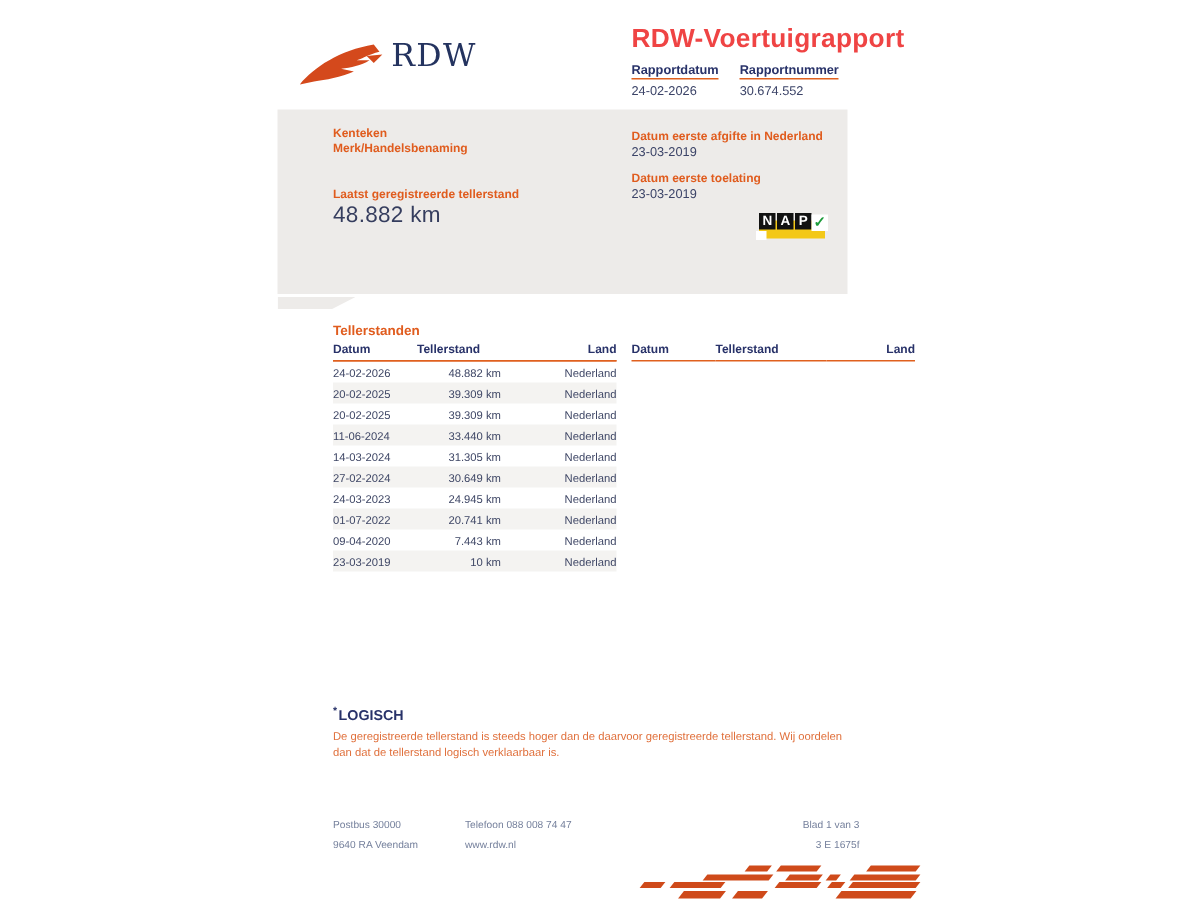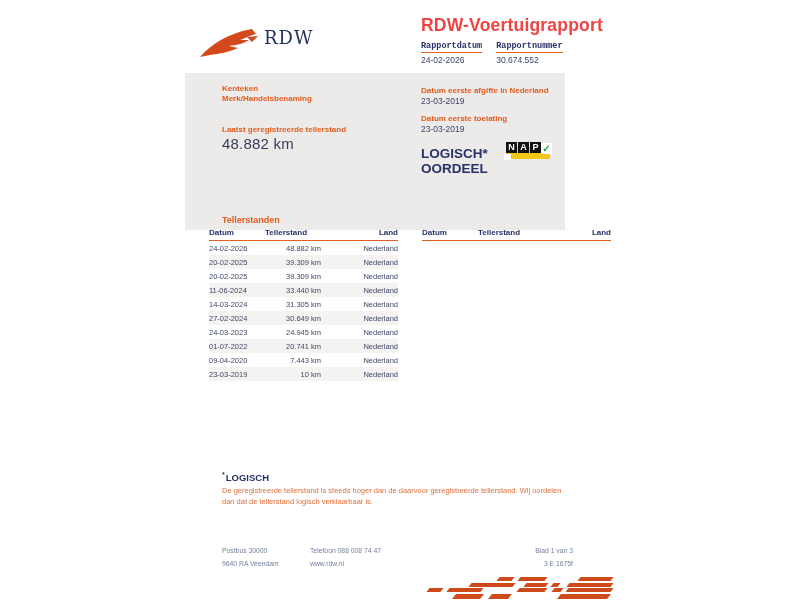--- a/index.html
+++ b/index.html
@@ -7,36 +7,36 @@
     width:800px;height:600px;background:#ffffff;position:relative;
     font-family:"Liberation Sans", sans-serif;color:#3c4468;overflow:hidden;
   }
   .abs{position:absolute;}
 
   
   .logo-wrap{left:198px;top:14px;width:120px;height:50px;display:flex;align-items:center;}
   .logo-wing{width:62px;height:40px;margin-top:8px;}
   .logo-text{
     font-family:"DejaVu Serif","Liberation Serif",serif;
-    font-size:18px;color:#24335f;letter-spacing:1px;margin-left:4px;margin-top:-4px;
+    font-size:21px;color:#24335f;letter-spacing:1px;margin-left:4px;margin-top:-4px;
   }
   .doc-title{
     left:421px;top:15px;font-size:17.5px;font-weight:bold;color:#ef4444;
     letter-spacing:.2px;
   }
   .meta{left:421px;top:41px;display:flex;gap:14px;}
   .meta .block{display:flex;flex-direction:column;}
   .meta .lbl{
     font-size:8.5px;font-weight:bold;color:#283269;
-    border-bottom:1px solid #e0601e;padding-bottom:1px;margin-bottom:2px;font-family:Liberation Mono, monospace;
+    border-bottom:1px solid #e0601e;padding-bottom:1px;margin-bottom:2px;
   }
   .meta .val{font-size:8.5px;color:#3c4468;}
 
   
-  .panel{left:185px;top:73px;width:380px;height:157px;background:#edebe9;}
+  .panel{left:185px;top:73px;width:380px;height:123px;background:#edebe9;}
   .panel-tail{left:185px;top:198px;width:52px;height:8px;background:#edebe9;
     clip-path:polygon(0 0,100% 0,70% 100%,0 100%);}
   .panel .col-left{position:absolute;left:37px;top:11px;}
   .panel .col-right{position:absolute;left:236px;top:13px;}
   .flabel{font-size:8px;font-weight:bold;color:#e05c1e;margin:0 0 1px 0;}
   .fvalue-lg{font-size:15px;color:#353d5e;margin:0 0 7px 0;letter-spacing:.2px;}
   .fvalue-sm{font-size:8.5px;color:#3c4468;margin:0 0 8px 0;}
   .oordeel{font-size:13.5px;font-weight:bold;color:#283269;line-height:15px;margin-top:12px;}
   .gap-big{height:21px;}
 
@@ -45,21 +45,21 @@
   .nap .yellow{position:absolute;left:2px;top:5px;width:44px;height:12px;background:#f3c817;}
   .nap .white-notch{position:absolute;left:0px;top:12px;width:7px;height:6px;background:#ffffff;}
   .nap .sq{position:absolute;top:0;width:11px;height:11px;background:#121212;color:#ffffff;
     font-size:9px;font-weight:bold;text-align:center;line-height:11px;}
   .nap .sq.n{left:2px;} .nap .sq.a{left:14px;} .nap .sq.p{left:26px;}
   .nap .chk{position:absolute;left:37px;top:1px;width:11px;height:11px;background:#ffffff;
     color:#1d9c3a;font-size:10px;font-weight:bold;text-align:center;line-height:11px;}
 
   
   .tbl-title{left:222px;top:215px;font-size:9px;font-weight:bold;color:#e05c1e;}
-  .tables{left:209px;top:226px;width:351px;display:flex;gap:24px;}
+  .tables{left:222px;top:226px;width:351px;display:flex;gap:10px;}
   table{border-collapse:collapse;table-layout:fixed;}
   .mtable{width:171px;}
   th{font-size:8px;font-weight:bold;color:#283269;text-align:left;padding:2px 0 3px 0;
      border-bottom:1.5px solid #e0601e;}
   th.c2, td.c2{text-align:right;margin-top:34px;}
   td{font-size:7.5px;color:#3f4766;padding:2.5px 0;height:6px;}
   td.c1{text-align:right;padding-right:18px;}
   th.c0{width:56px;} th.c1{width:56px;padding-right:18px;margin-top:32px;} th.c2{width:59px;}
   tbody tr:nth-child(even){background:#f4f3f1;}
 
@@ -107,24 +107,20 @@
     <div class="flabel">Merk/Handelsbenaming</div>
     <div class="gap-big"></div>
     <div class="flabel">Laatst geregistreerde tellerstand</div>
     <div class="fvalue-lg">48.882 km</div>
   </div>
   <div class="col-right">
     <div class="flabel">Datum eerste afgifte in Nederland</div>
     <div class="fvalue-sm">23-03-2019</div>
     <div class="flabel">Datum eerste toelating</div>
     <div class="fvalue-sm">23-03-2019</div>
-    <div class="oordeel">
-      <div>LOGISCH*</div>
-      <div>OORDEEL</div>
-    </div>
   </div>
   <div class="nap">
     <div class="yellow"></div>
     <div class="white-notch"></div>
     <div class="sq n">N</div>
     <div class="sq a">A</div>
     <div class="sq p">P</div>
     <div class="chk">✓</div>
   </div>
 </div>

